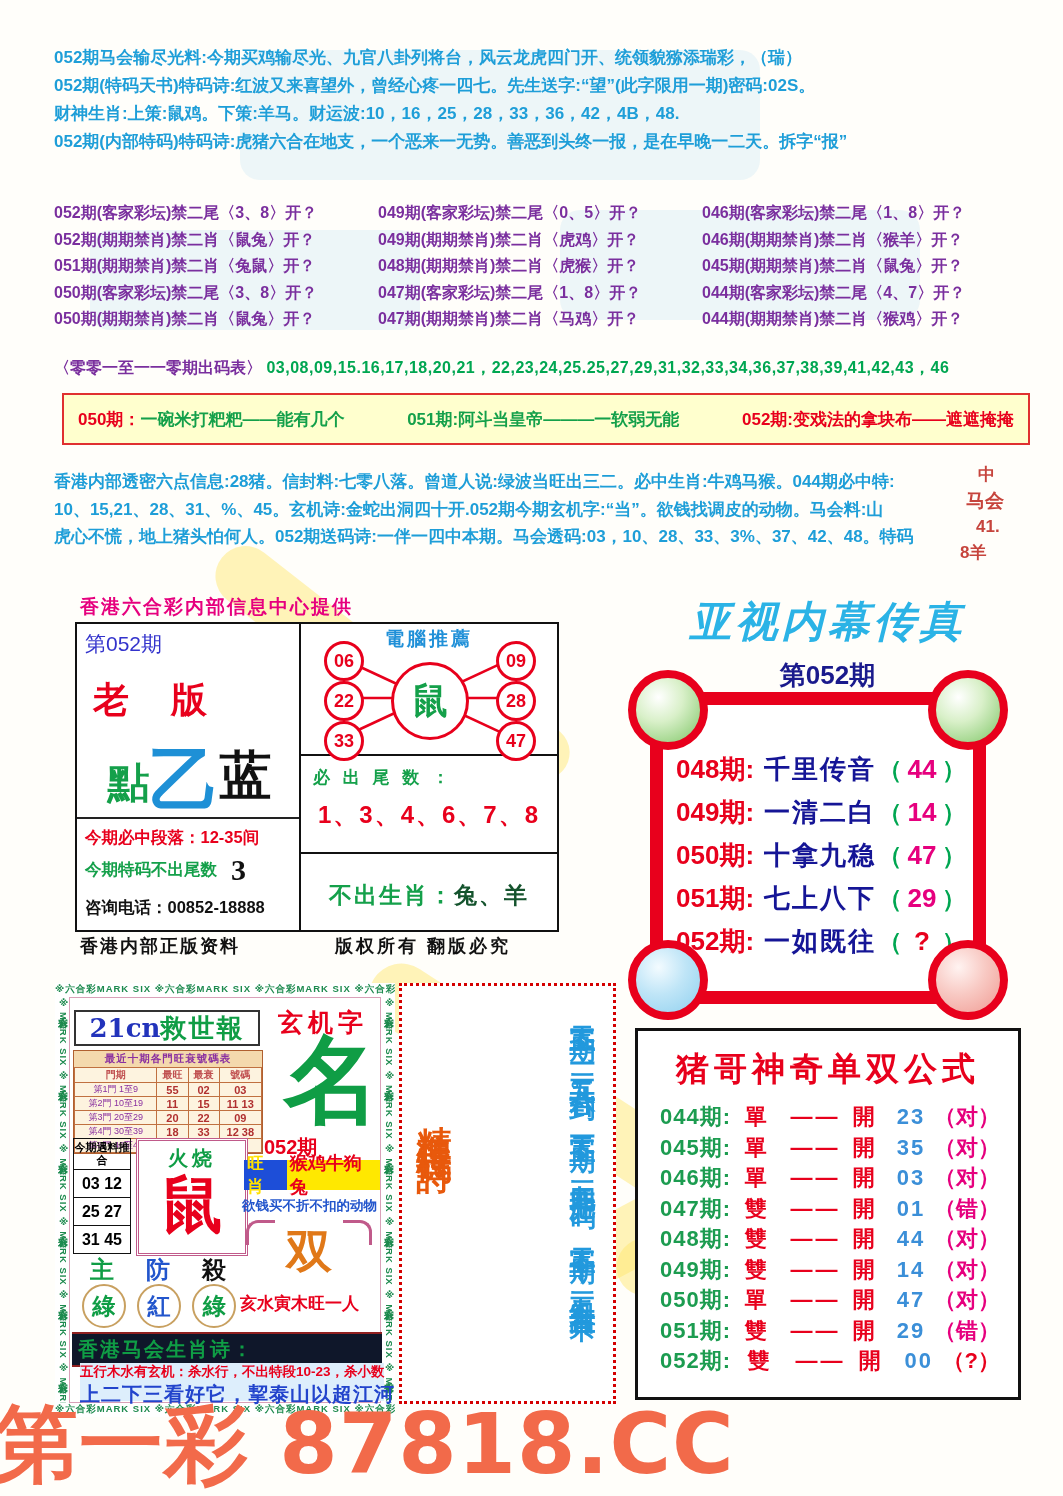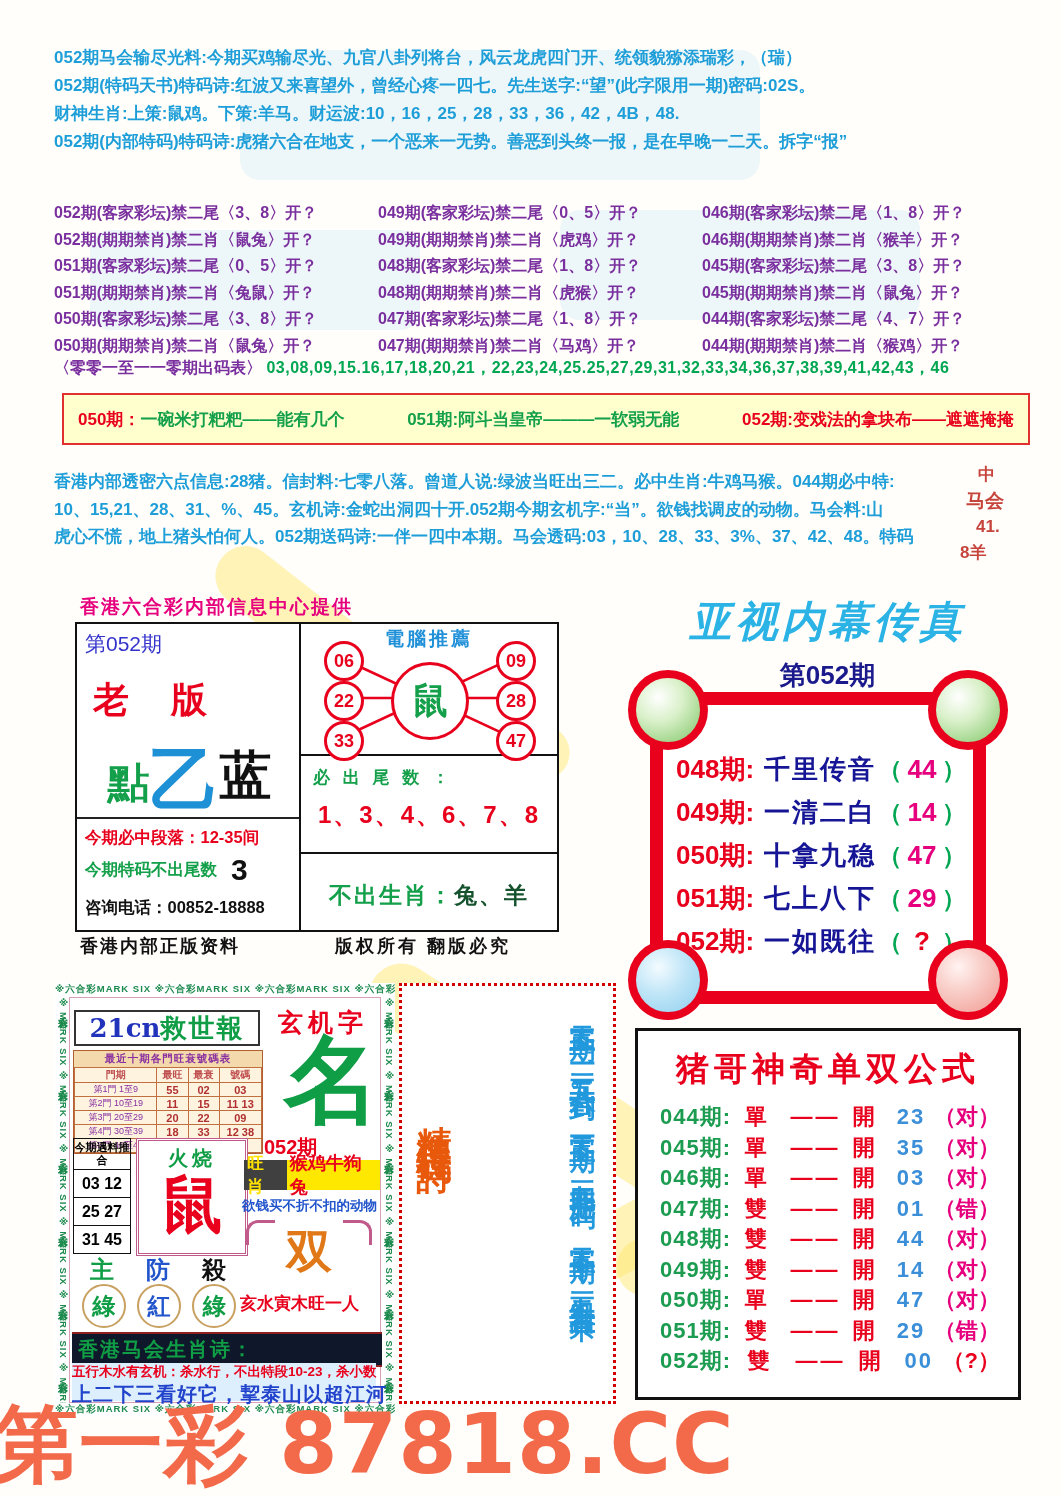--- a/index.html
+++ b/index.html
@@ -38,21 +38,21 @@
   
   .lbox{left:75px;top:622px;width:225px;height:306px;border:2px solid #111;background:#fff;z-index:2;}
   .lbox .period{color:#3333cc;font-size:21px;margin:6px 0 0 8px;}
   .lbox .laoban{color:#e8001c;font-size:36px;font-weight:bold;text-align:left;letter-spacing:16px;margin-top:18px;text-indent:16px;}
   .dyl{display:flex;align-items:flex-end;justify-content:center;height:86px;}
   .dyl .dian{color:#14a04a;font-size:42px;font-weight:bold;}
   .dyl .yi{color:#1e90d6;font-size:70px;font-weight:bold;font-family:"DejaVu Serif",serif;line-height:.9;}
   .dyl .lan{color:#111;font-size:52px;font-weight:bold;}
   .lbox .div{border-top:2px solid #222;margin-top:6px;}
   .lbox .l1{color:#e8001c;font-size:16.5px;font-weight:bold;margin:8px 0 0 8px;}
-  .lbox .l2{color:#14a04a;font-size:16.5px;font-weight:bold;margin:6px 0 12px 8px;display:flex;align-items:center;}
+  .lbox .l2{color:#14a04a;font-size:16.5px;font-weight:bold;margin:6px 0 12px 8px;display:flex;align-items:center;font-family:Liberation Serif, serif;}
   .lbox .big3{color:#111;font-size:30px;font-weight:bold;margin-left:14px;line-height:1;}
   .lbox .l3{color:#111;font-size:16.5px;font-weight:bold;margin:12px 0 0 8px;}
   .lfoot{left:80px;top:934px;color:#111;font-size:18px;font-weight:bold;letter-spacing:2px;z-index:2;}
 
   
   .mbox{left:299px;top:622px;width:256px;height:306px;border:2px solid #111;background:#fff;z-index:2;}
   .diag{position:relative;height:130px;border-bottom:2px solid #111;}
   .diag .dtitle{position:absolute;left:0;right:0;top:2px;text-align:center;color:#2090d8;font-size:19px;font-weight:bold;letter-spacing:3px;}
   .diag svg{position:absolute;left:0;top:0;}
   .ccirc{position:absolute;border:3px solid #e8001c;border-radius:50%;background:#fff;display:flex;align-items:center;justify-content:center;font-weight:bold;}
@@ -104,37 +104,37 @@
   .sv-table .rl{color:#8a30a0;font-size:9px;white-space:nowrap;}
   .sv-table .num{color:#b03030;font-weight:bold;font-size:11px;}
   .sv-mini{position:absolute;left:3px;top:140px;width:58px;}
   .sv-mini .mh{border:1px solid #111;font-size:11px;font-weight:bold;text-align:center;line-height:13px;padding:2px 0;}
   .sv-mini .mc{border:1px solid #111;border-top:none;font-size:16px;font-weight:bold;text-align:center;height:27px;line-height:27px;white-space:nowrap;}
   .sv-frame{position:absolute;left:66px;top:140px;width:106px;height:112px;border:3px double #c05a8a;text-align:center;background:#fff;}
   .sv-frame .hs{color:#0f9d45;font-size:20px;font-weight:bold;letter-spacing:4px;margin-top:4px;}
   .sv-frame .shu{color:#e8001c;font-size:62px;font-weight:bold;line-height:1.05;}
   .sv-p{position:absolute;left:194px;top:136px;color:#e8001c;font-size:20px;font-weight:bold;}
   .sv-wx{position:absolute;left:174px;top:162px;display:flex;height:30px;}
-  .sv-wx .wl{background:#404040;color:#ffe100;font-size:17px;font-weight:bold;display:flex;align-items:center;padding:0 3px;letter-spacing:2px;}
+  .sv-wx .wl{background:#1d4ed8;color:#ffe100;font-size:17px;font-weight:bold;display:flex;align-items:center;padding:0 3px;letter-spacing:2px;}
   .sv-wx .wv{background:#ffe800;color:#e8001c;font-size:18px;font-weight:bold;display:flex;align-items:center;padding:0 3px;}
   .sv-yq{position:absolute;left:172px;top:199px;color:#2255cc;font-size:13.5px;font-weight:bold;white-space:nowrap;}
   .sv-shuang{position:absolute;left:176px;top:222px;width:126px;height:66px;text-align:center;}
   .sv-shuang:before,.sv-shuang:after{content:"";position:absolute;top:0;width:26px;height:22px;border:3px solid #c05a8a;border-bottom:none;}
   .sv-shuang:before{left:0;border-right:none;border-radius:12px 0 0 0;}
   .sv-shuang:after{right:0;border-left:none;border-radius:0 12px 0 0;}
   .sv-shuang .sh{color:#e07818;font-size:46px;font-weight:bold;line-height:62px;}
   .sv-hai{position:absolute;left:170px;top:294px;color:#e8001c;font-size:17px;font-weight:bold;white-space:nowrap;}
   .sv-zfs{position:absolute;left:4px;top:256px;width:168px;display:flex;justify-content:space-around;font-size:24px;font-weight:bold;}
   .sv-zfs .z1{color:#0f9d45;} .sv-zfs .z2{color:#2255cc;} .sv-zfs .z3{color:#111;}
   .sv-circ{position:absolute;left:6px;top:286px;width:166px;display:flex;justify-content:space-around;}
   .sv-circ div{width:40px;height:40px;border:2px solid #c8a060;border-radius:50%;display:flex;align-items:center;justify-content:center;font-size:23px;font-weight:bold;background:#fff;}
   .sv-circ .g{color:#0f9d45;} .sv-circ .b{color:#2255cc;}
   .sv-sx{position:absolute;left:2px;top:334px;width:304px;border-top:2px solid #902020;border-bottom:2px solid #902020;
          color:#0f9d45;font-size:20px;font-weight:bold;letter-spacing:2px;padding:2px 0 2px 6px;background:#0f172a;}
-  .sv-blue{position:absolute;left:2px;top:365px;width:304px;height:38px;background:#ddeefc;text-align:center;}
+  .sv-blue{position:absolute;left:10px;top:365px;width:304px;height:38px;background:#ddeefc;text-align:center;}
   .sv-blue .r{color:#e8001c;font-size:13.5px;font-weight:bold;white-space:nowrap;}
   .sv-blue .b{color:#2244cc;font-size:20px;font-weight:bold;white-space:nowrap;letter-spacing:1px;}
 
   
   .tema{left:399px;top:983px;width:211px;height:415px;border:3px dotted #d40000;background:#fff;z-index:2;}
   .tema-title{position:absolute;left:8px;top:112px;writing-mode:vertical-rl;color:#e8590c;font-size:35px;font-weight:bold;letter-spacing:8px;}
   .tema-cols{position:absolute;right:12px;top:18px;height:380px;writing-mode:vertical-rl;color:#2299dd;font-size:26px;font-weight:bold;}
   .tema-cols span{margin-left:16px;display:inline-block;letter-spacing:4px;}
 
   
@@ -179,25 +179,20 @@
   <div class="abs ban">
     <div class="ban-row">
       <span class="ban-cell">052期(客家彩坛)禁二尾〈3、8〉开？</span>
       <span class="ban-cell">049期(客家彩坛)禁二尾〈0、5〉开？</span>
       <span class="ban-cell">046期(客家彩坛)禁二尾〈1、8〉开？</span>
     </div>
     <div class="ban-row">
       <span class="ban-cell">052期(期期禁肖)禁二肖〈鼠兔〉开？</span>
       <span class="ban-cell">049期(期期禁肖)禁二肖〈虎鸡〉开？</span>
       <span class="ban-cell">046期(期期禁肖)禁二肖〈猴羊〉开？</span>
-    </div>
-    <div class="ban-row">
-      <span class="ban-cell">051期(客家彩坛)禁二尾〈0、5〉开？</span>
-      <span class="ban-cell">048期(客家彩坛)禁二尾〈1、8〉开？</span>
-      <span class="ban-cell">045期(客家彩坛)禁二尾〈3、8〉开？</span>
     </div>
     <div class="ban-row">
       <span class="ban-cell">051期(期期禁肖)禁二肖〈兔鼠〉开？</span>
       <span class="ban-cell">048期(期期禁肖)禁二肖〈虎猴〉开？</span>
       <span class="ban-cell">045期(期期禁肖)禁二肖〈鼠兔〉开？</span>
     </div>
     <div class="ban-row">
       <span class="ban-cell">050期(客家彩坛)禁二尾〈3、8〉开？</span>
       <span class="ban-cell">047期(客家彩坛)禁二尾〈1、8〉开？</span>
       <span class="ban-cell">044期(客家彩坛)禁二尾〈4、7〉开？</span>

